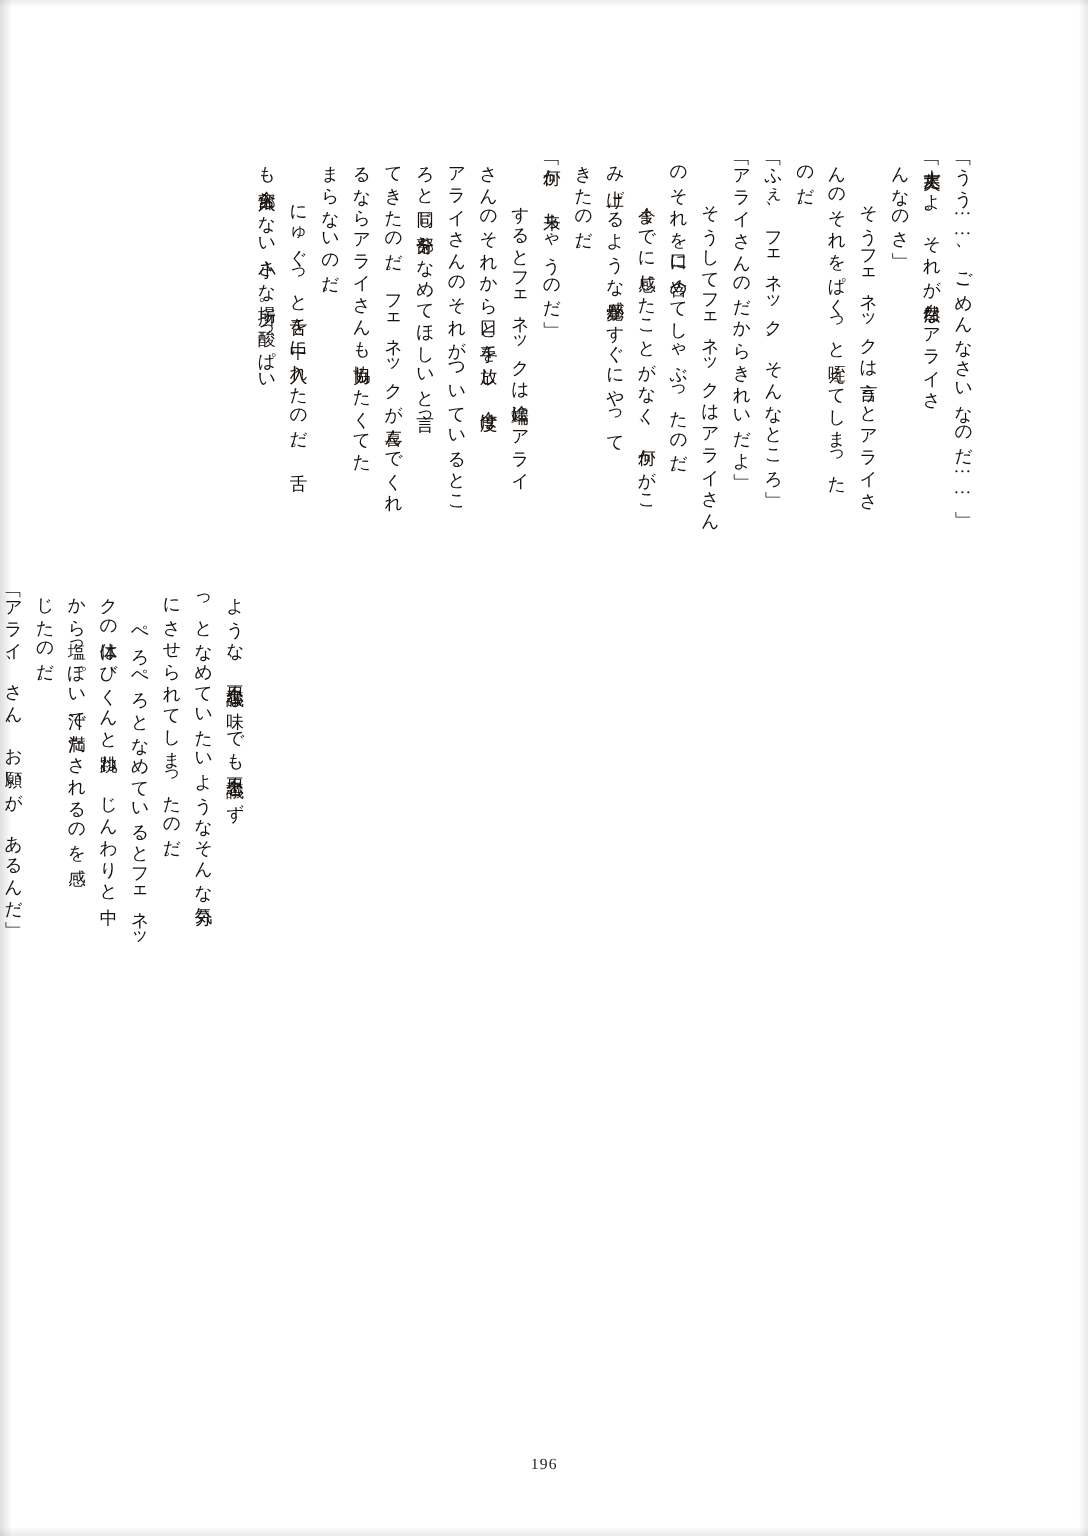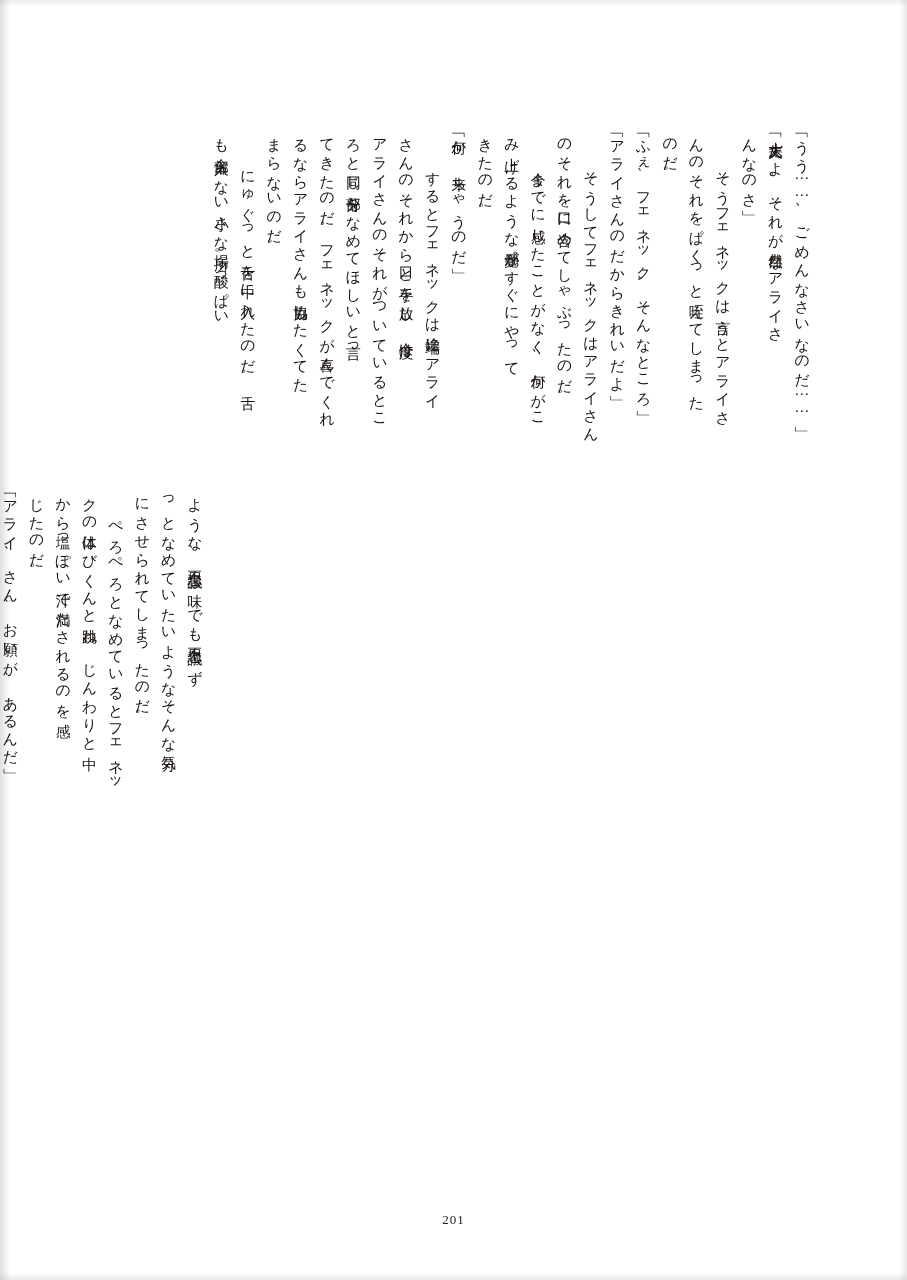--- a/index.html
+++ b/index.html
@@ -141,15 +141,15 @@
       <div class="vline gap-top-mid2">　ぺろぺろとなめているとフェネッ</div>
       <div class="vline gap-top-mid">クの体はびくんと跳ね、じんわりと中</div>
       <div class="vline gap-top-mid">から塩っぽい汁で満たされるのを感</div>
       <div class="vline gap-top-mid">じたのだ。</div>
       <div class="vline gap-top-mid">「アライ、さん、お願いが、あるんだ」</div>
 
     </div>
 
   </div>
 
-  <div class="page-number">201</div>
+  <div class="page-number">196</div>
 
 </div>
 
 </body></html>

